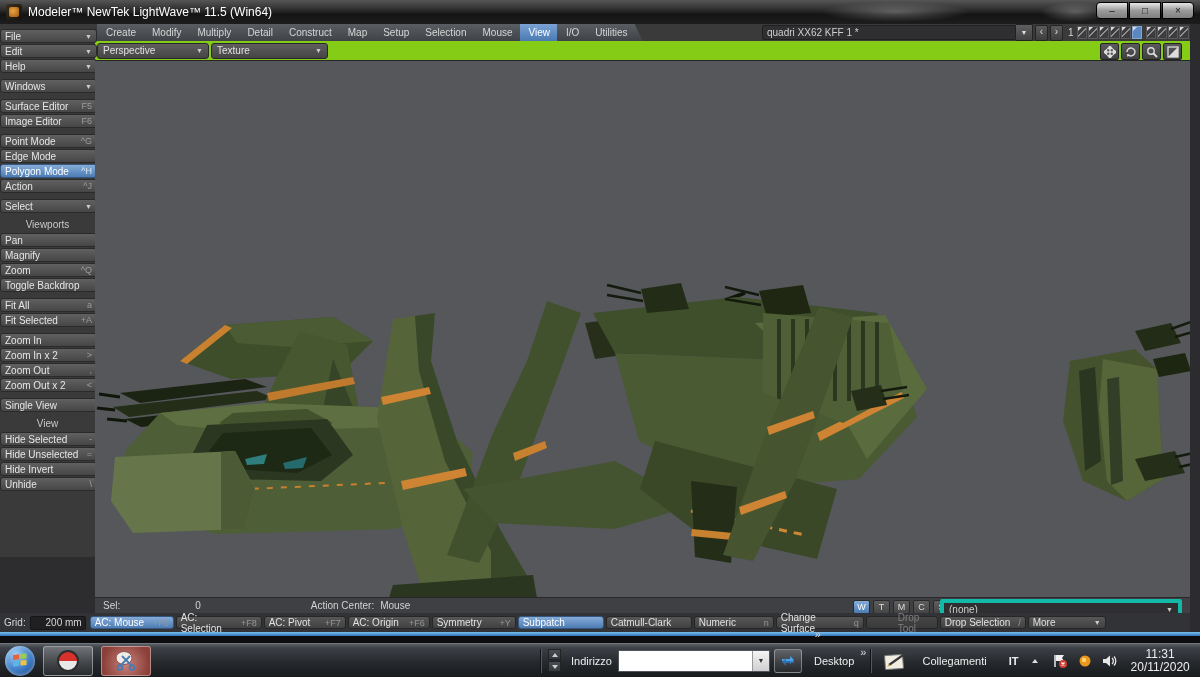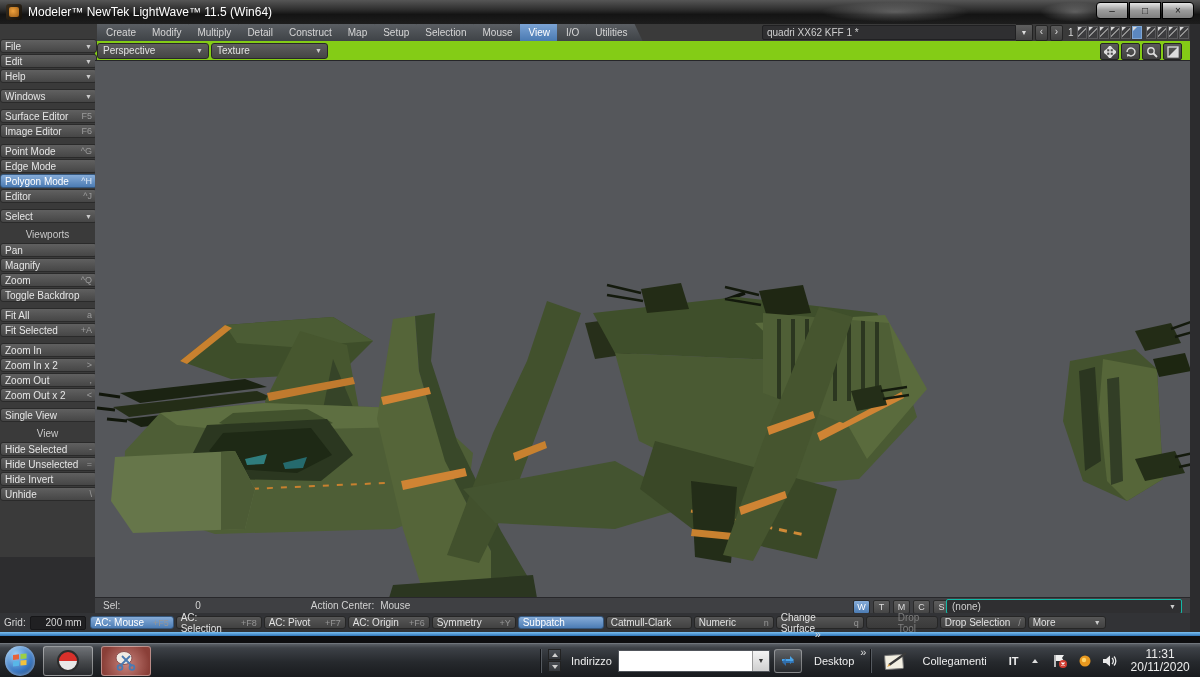--- a/index.html
+++ b/index.html
@@ -46,21 +46,21 @@
   
   .toolbar2{position:absolute;left:95px;top:41px;width:1095px;height:19px;background:#84cc16;display:flex;align-items:center;}
   .dropbtn{height:14px;margin-left:2px;background:linear-gradient(180deg,#5e5e5e,#454545);
     border:1px solid #282828;border-radius:3px;color:#e2e2e2;font-size:10px;
     display:flex;align-items:center;justify-content:space-between;padding:0 5px;}
   .dropbtn .c{font-size:7px;color:#ccc;margin-left:8px;}
   .vpicons{position:absolute;right:8px;top:2px;display:flex;gap:2px;}
   .vpico{width:17px;height:15px;background:linear-gradient(180deg,#5a5a5a,#404040);
     border:1px solid #242424;border-radius:2px;display:flex;align-items:center;justify-content:center;}
   
-  .sidebar{position:absolute;left:0;top:24px;width:95px;height:589px;background:#3a3a3a;padding-top:15px;box-sizing:border-box;}
+  .sidebar{position:absolute;left:0;top:24px;width:95px;height:589px;background:#3a3a3a;padding-top:5px;box-sizing:border-box;}
   .sdark{position:absolute;left:0;top:557px;width:95px;height:56px;background:#2d2d2f;}
   .btn{width:87px;height:12px;margin:0 auto 1px auto;padding:0 4px;box-sizing:content-box;
     background:linear-gradient(180deg,#606060,#464646);border:1px solid #2a2a2a;border-radius:3px;
     color:#e6e6e6;font-size:10px;display:flex;align-items:center;justify-content:space-between;}
   .btn .key{color:#9c9c9c;font-size:9px;}
   .btn .c{font-size:7px;color:#ccc;}
   .btn.active{background:linear-gradient(180deg,#86acd8,#4c7cb4);color:#fff;border-color:#35577d;}
   .btn.active .key{color:#dfe9f5;}
   .gap{height:5px;}
   .sech{width:95px;text-align:center;color:#c8c8c8;font-size:10px;height:12px;line-height:12px;margin-bottom:2px;}
@@ -69,21 +69,21 @@
     border-top:1px solid #26262a;box-sizing:border-box;}
   .right-edge{position:absolute;left:1190px;top:24px;width:10px;height:608px;background:#2c2c2e;}
   
   .statusA{position:absolute;left:95px;top:597px;width:1095px;height:16px;background:#3f4043;
     border-top:1px solid #28282b;box-sizing:border-box;display:flex;align-items:center;color:#d2d2d2;font-size:10px;}
   .statusA .t{margin-left:6px;}
   .wtmcs{position:absolute;right:240px;top:2px;display:flex;gap:3px;}
   .mini{width:15px;height:12px;background:linear-gradient(180deg,#5e5e5e,#454545);border:1px solid #2a2a2a;
     border-radius:2px;color:#ddd;font-size:9px;display:flex;align-items:center;justify-content:center;}
   .mini.active{background:linear-gradient(180deg,#86acd8,#4c7cb4);color:#fff;}
-  .nonefield{position:absolute;right:8px;top:1px;width:224px;height:13px;background:#2f2f31;border:1px solid #14b8a6;
+  .nonefield{position:absolute;right:8px;top:1px;width:224px;height:13px;background:#2f2f31;border:4px solid #14b8a6;
     border-radius:2px;color:#cfcfcf;font-size:10px;line-height:13px;padding:0 5px;display:flex;justify-content:space-between;align-items:center;}
   .nonefield .c{font-size:7px;color:#ccc;}
   .statusB{position:absolute;left:0;top:613px;width:1190px;height:19px;background:#323336;display:flex;align-items:center;}
   .gridlbl{color:#d6d6d6;font-size:10px;margin-left:4px;}
   .gridval{width:48px;height:12px;background:#202022;border:1px solid #161618;border-radius:2px;color:#d6d6d6;
     font-size:10px;line-height:12px;text-align:right;padding:0 3px;margin-left:4px;}
   .sbtn{height:13px;margin-left:2px;padding:0 4px;box-sizing:border-box;
     background:linear-gradient(180deg,#575757,#414141);border:1px solid #262626;border-radius:3px;
     color:#e2e2e2;font-size:10px;display:flex;align-items:center;justify-content:space-between;flex:none;}
   .sbtn .key{color:#969696;font-size:9px;margin-left:4px;}
@@ -257,21 +257,21 @@
       </div>
     <div class="btn">
         <span>Edge Mode</span>
         <span class="key"></span>
       </div>
     <div class="btn active">
         <span>Polygon Mode</span>
         <span class="key">^H</span>
       </div>
     <div class="btn">
-        <span>Editor</span>
+        <span>Action</span>
         <span class="key">^J</span>
       </div>
     <div class="gap"></div>
     <div class="btn">
         <span>Select</span>
         <span class="c">▼</span>
       </div>
     <div class="gap"></div>
     <div class="sech">Viewports</div>
     <div class="btn">

